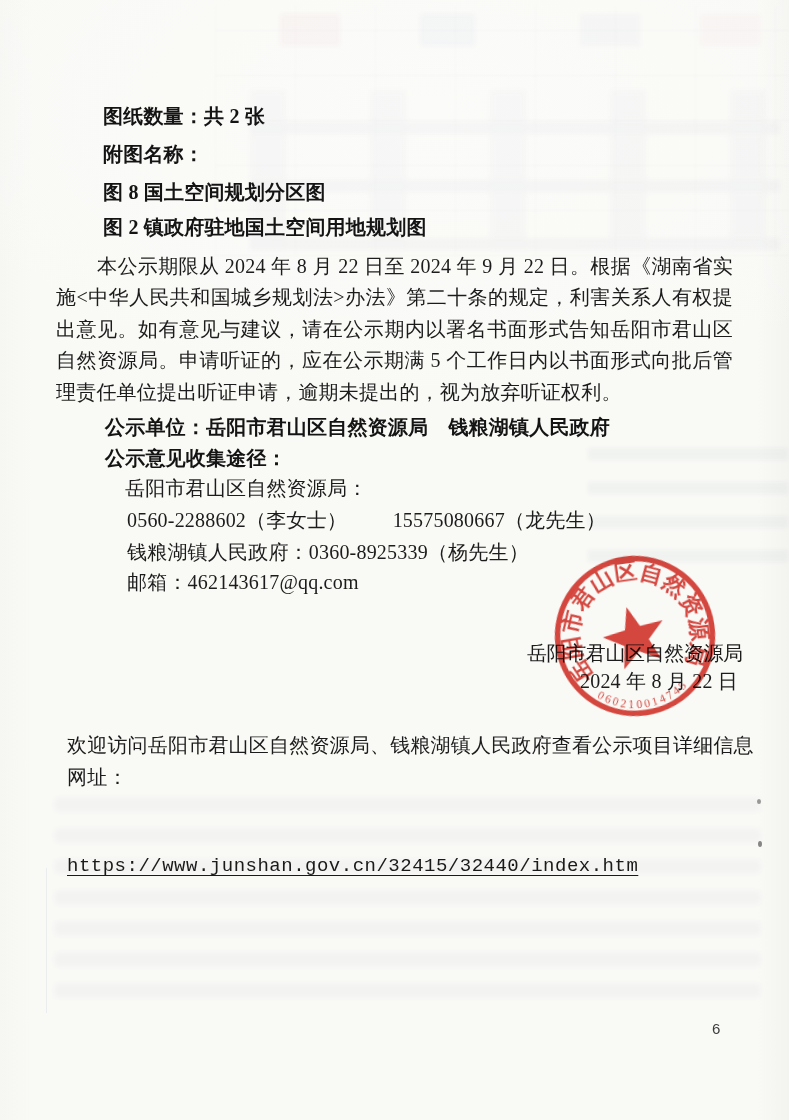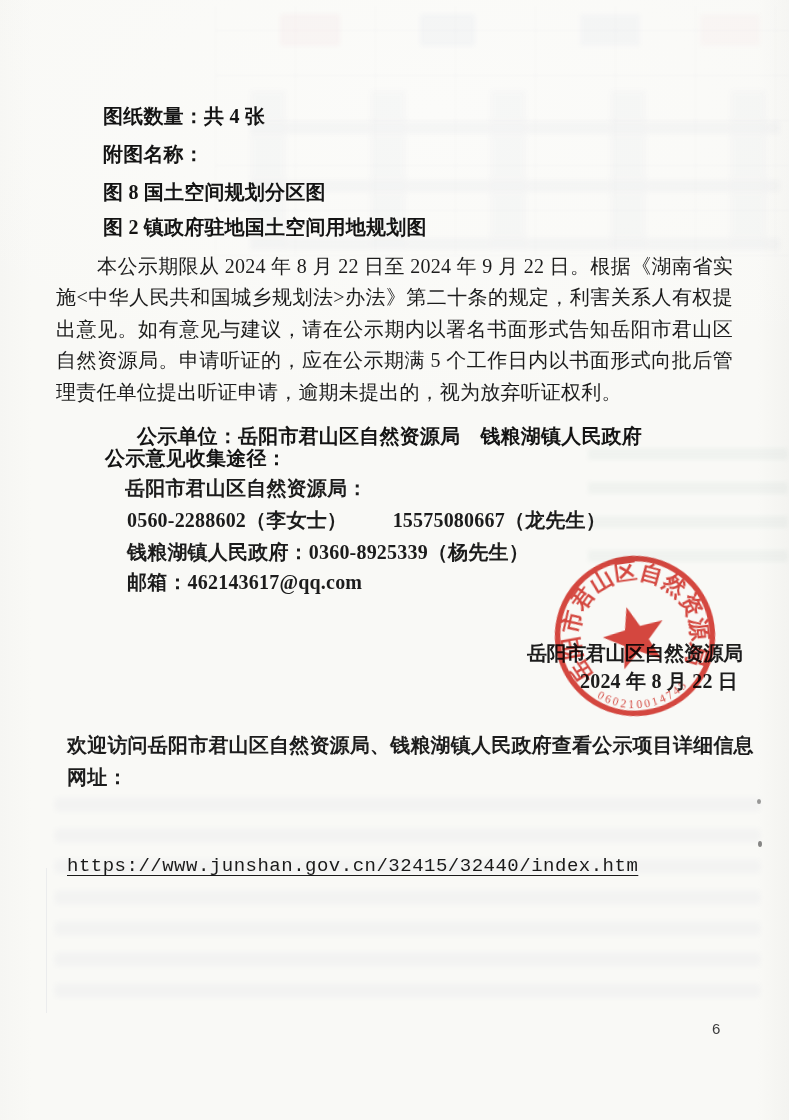--- a/index.html
+++ b/index.html
@@ -17,21 +17,20 @@
       radial-gradient(ellipse 900px 500px at 55% 10%, #fbfbf9 0%, rgba(251,251,249,0) 60%),
       linear-gradient(90deg, #f6f6f3 0%, #f9f9f6 4%, #f9f9f6 96%, #f3f3f0 100%),
       #f8f8f5;
   }
   .tline {
     position:absolute;
     font-size:20px;
     line-height:24px;
     white-space:pre;
     letter-spacing:0.2px;
-    font-weight:bold;
   }
   .bold { font-weight:700; color:#141414; }
   .para {
     position:absolute;
     left:56px; top:251px; width:677px;
     font-size:20px;
     line-height:31.4px;
     text-align:justify;
     text-indent:41px;
     letter-spacing:0.2px;
@@ -112,28 +111,28 @@
 
 <div class="page">
 
   <div class="bleed bleed-top"></div>
   <div class="bleed bleed-top-cells"></div>
   <div class="bleed bleed-top-nums"></div>
   <div class="bleed bleed-mid"></div>
   <div class="bleed bleed-low"></div>
   <div class="bleed bleed-vline"></div>
 
-  <div class="tline bold" style="left:103px; top:104px;">图纸数量：共 4 张</div>
+  <div class="tline bold" style="left:103px; top:104px;">图纸数量：共 2 张</div>
   <div class="tline bold" style="left:103px; top:142px;">附图名称：</div>
   <div class="tline bold" style="left:103px; top:180px;">图 8 国土空间规划分区图</div>
   <div class="tline bold" style="left:103px; top:215px;">图 2 镇政府驻地国土空间用地规划图</div>
 
   <div class="para">本公示期限从 2024 年 8 月 22 日至 2024 年 9 月 22 日。根据《湖南省实施&lt;中华人民共和国城乡规划法&gt;办法》第二十条的规定，利害关系人有权提出意见。如有意见与建议，请在公示期内以署名书面形式告知岳阳市君山区自然资源局。申请听证的，应在公示期满 5 个工作日内以书面形式向批后管理责任单位提出听证申请，逾期未提出的，视为放弃听证权利。</div>
 
-  <div class="tline bold" style="left:105px; top:424px;margin-left:32px;">公示单位：岳阳市君山区自然资源局　钱粮湖镇人民政府</div>
+  <div class="tline bold" style="left:105px; top:415px;">公示单位：岳阳市君山区自然资源局　钱粮湖镇人民政府</div>
   <div class="tline bold" style="left:105px; top:446px;">公示意见收集途径：</div>
   <div class="tline" style="left:125px; top:476px;">岳阳市君山区自然资源局：</div>
   <div class="tline" style="left:127px; top:508px;">0560-2288602（李女士）　　 15575080667（龙先生）</div>
   <div class="tline" style="left:127px; top:540px;">钱粮湖镇人民政府：0360-8925339（杨先生）</div>
   <div class="tline" style="left:127px; top:570px;">邮箱：462143617@qq.com</div>
 
   <div class="tline" style="left:527px; top:641px; letter-spacing:-0.4px;">岳阳市君山区自然资源局</div>
   <div class="tline" style="left:580px; top:669px;">2024 年 8 月 22 日</div>
 
   <svg class="seal" viewBox="0 0 200 200">

